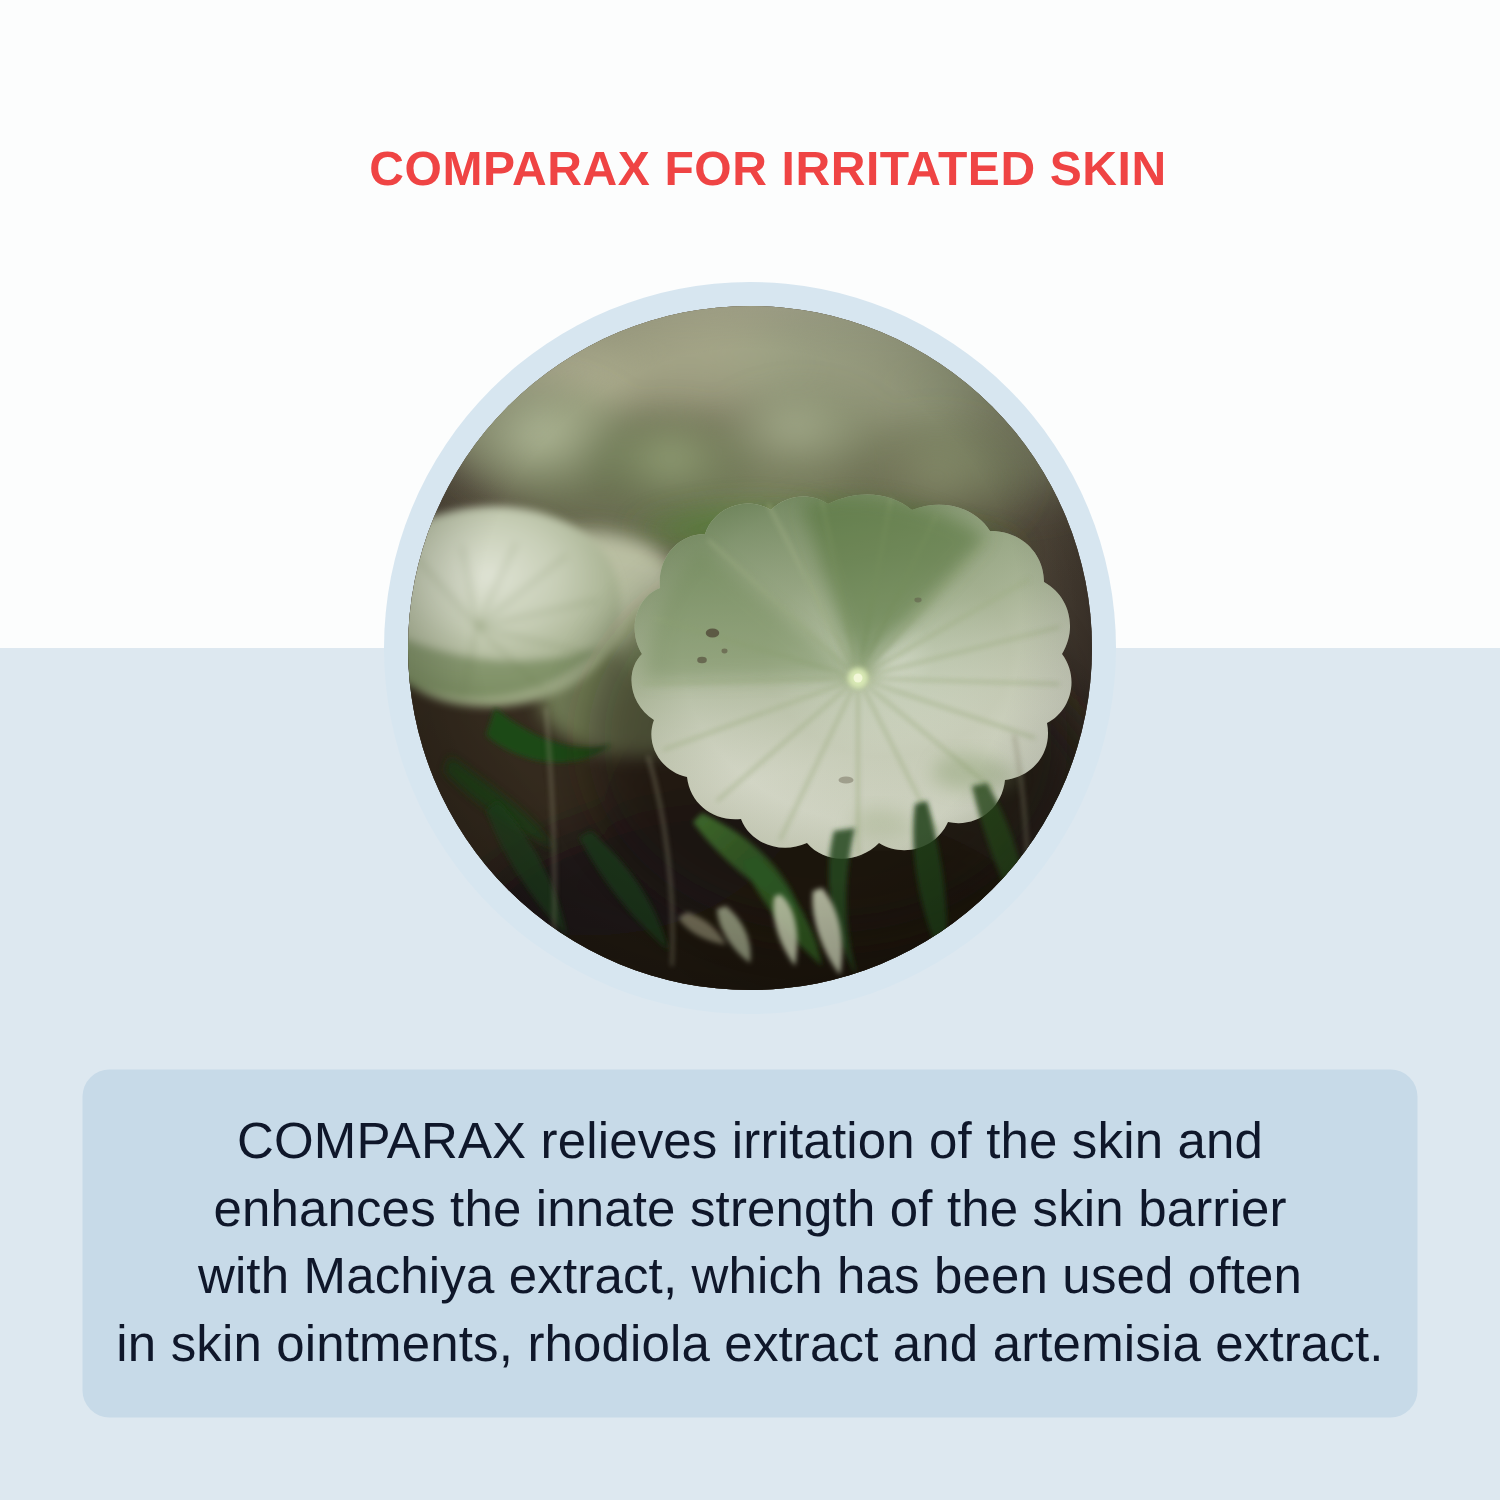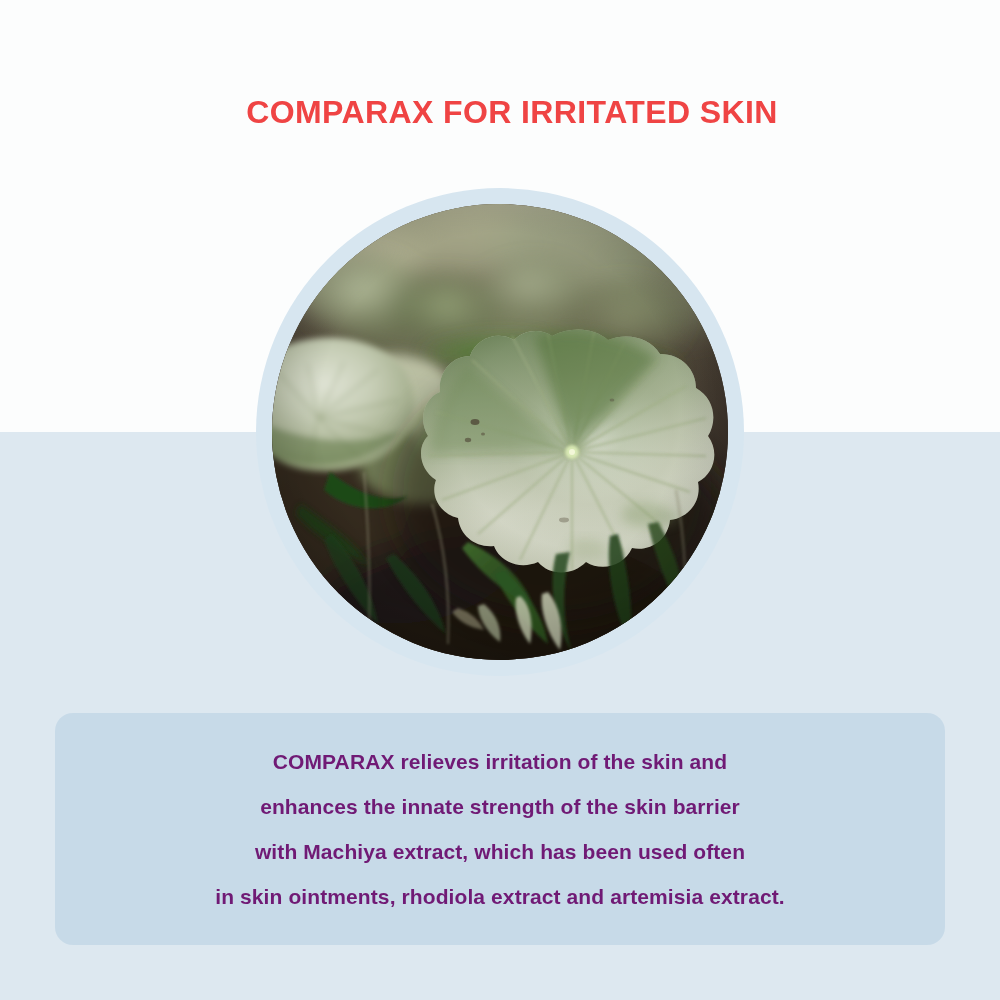--- a/index.html
+++ b/index.html
@@ -76,24 +76,24 @@
     border-radius: 18px;
     background: #c7dae8;
     box-sizing: border-box;
     display: flex;
     align-items: center;
     justify-content: center;
   }
   #description-text {
     width: 100%;
     text-align: center;
-    font-size: 21px;
-    font-weight: 700;
+    font-size: 34px;
+    font-weight: 400;
     line-height: 45px;
-    color: #701a75;
+    color: #0f172a;
     letter-spacing: 0.1px;
     white-space: pre-line;
   }
 </style>
 </head>
 <body>
 
 <div id="poster">
 
   <div id="band-top"></div>

